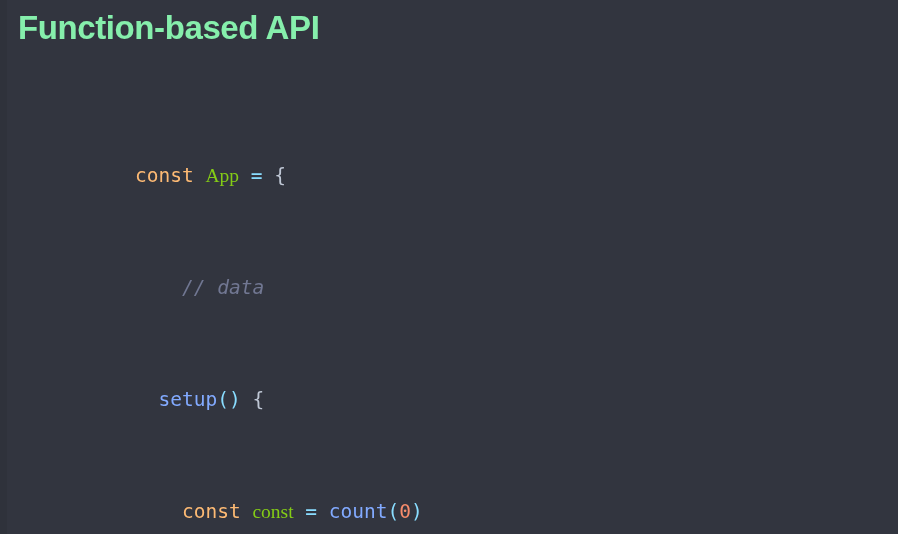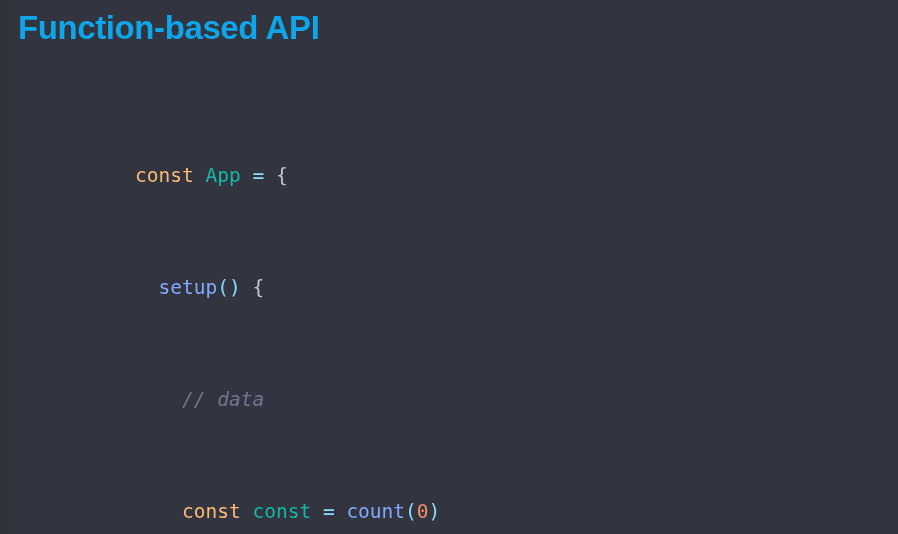--- a/index.html
+++ b/index.html
@@ -28,65 +28,65 @@
     height: 534px;
     background: #2f323b;
   }
   #slide-title {
     position: absolute;
     left: 18px;
     top: 6px;
     font-family: "Liberation Sans", sans-serif;
     font-size: 33px;
     font-weight: bold;
-    color: #0ea5e9;
+    color: #86efac;
     letter-spacing: -0.4px;
     line-height: 44px;
     white-space: pre;
   }
   #code-block {
     position: absolute;
     left: 135px;
     top: 78px;
     font-family: "DejaVu Sans Mono", "Liberation Mono", monospace;
     font-size: 19.5px;
     line-height: 28px;
     white-space: pre;
     letter-spacing: 0px;
   }
   .code-line {
     white-space: pre;
     height: 28px;
   }
   
   .t-kw       { color: #fdba74; }           
-  .t-ident    { color: #14b8a6; }           
+  .t-ident    { color: #84cc16; font-family: Liberation Serif, serif; }           
   .t-op       { color: #89ddff; }           
   .t-fn       { color: #82aaff; }           
   .t-punc     { color: #89ddff; }           
   .t-brace    { color: #bfc7d5; }           
   .t-num      { color: #f78c6c; }           
   .t-comment  { color: #717792; font-style: italic; }
 </style>
 </head>
 <body>
 
 <div id="slide">
 
   <div id="left-edge"></div>
 
   <div id="slide-title">Function-based API</div>
 
   <div id="code-block">
 
     <div class="code-line"><span class="t-kw">const</span> <span class="t-ident">App</span> <span class="t-op">=</span> <span class="t-brace">{</span></div>
 
+    <div class="code-line">    <span class="t-comment">// data</span></div>
+
     <div class="code-line">  <span class="t-fn">setup</span><span class="t-punc">()</span> <span class="t-brace">{</span></div>
-
-    <div class="code-line">    <span class="t-comment">// data</span></div>
 
     <div class="code-line">    <span class="t-kw">const</span> <span class="t-ident">const</span> <span class="t-op">=</span> <span class="t-fn">count</span><span class="t-punc">(</span><span class="t-num">0</span><span class="t-punc">)</span></div>
 
     
 
     
 
     
 
     

